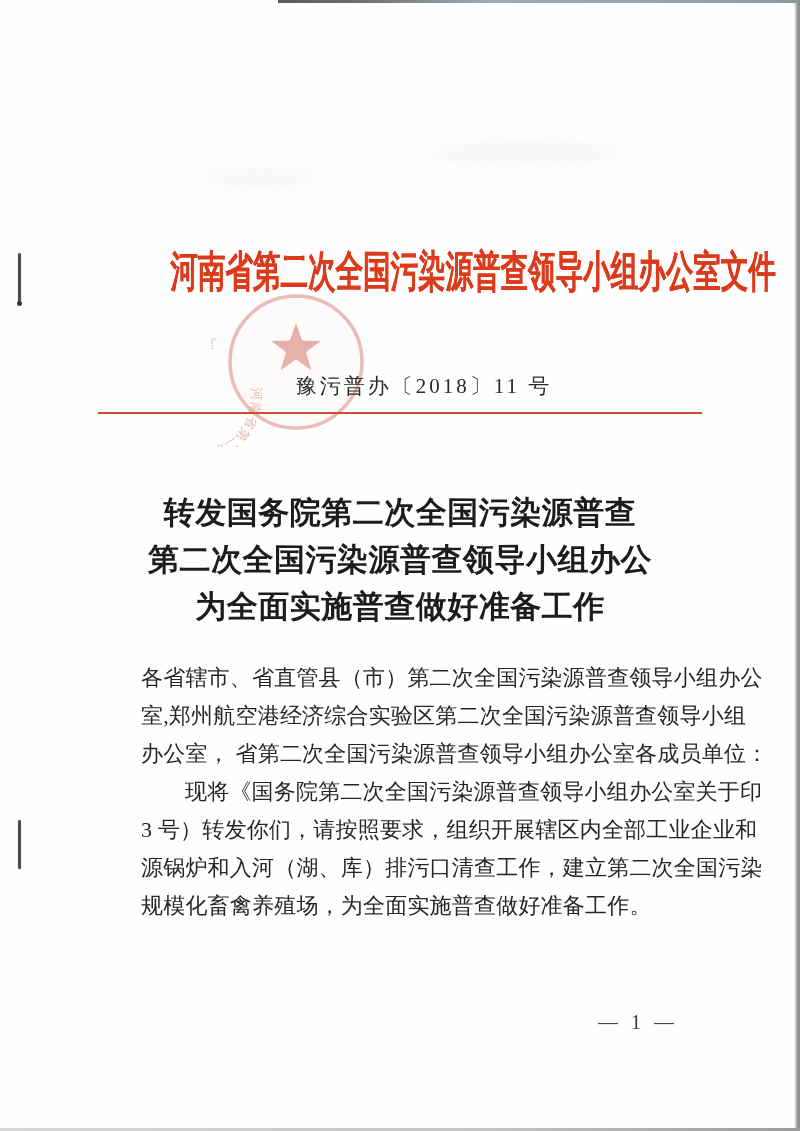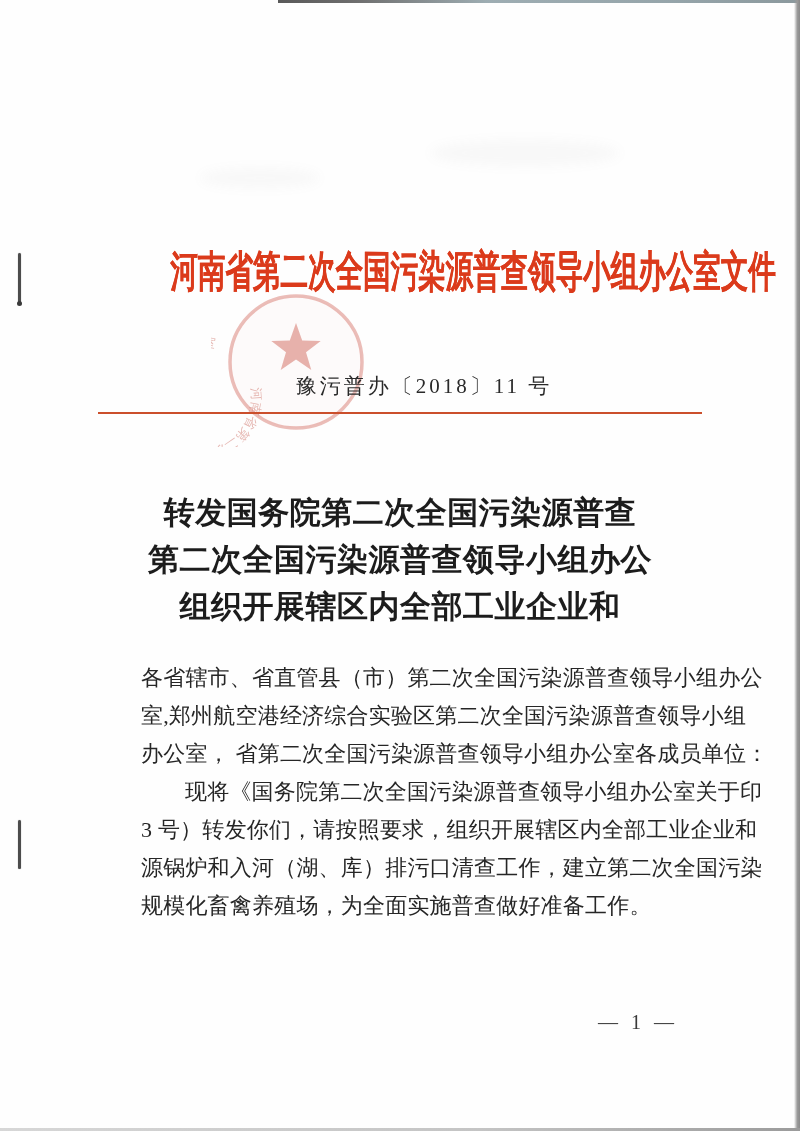--- a/index.html
+++ b/index.html
@@ -160,21 +160,21 @@
     </text>
   </svg>
 
   <div class="doc-number">豫污普办〔2018〕11 号</div>
 
   <div class="red-rule"></div>
 
   <div class="doc-title">
       <div class="tline">转发国务院第二次全国污染源普查</div>
       <div class="tline">第二次全国污染源普查领导小组办公</div>
-      <div class="tline">组织开展辖区内全部工业企业和</div>
+      <div class="tline">为全面实施普查做好准备工作</div>
     </div>
 
   <div class="text-block">
     <div class="salutation-lines">
         <div class="tline">各省辖市、省直管县（市）第二次全国污染源普查领导小组办公</div>
         <div class="tline">室,郑州航空港经济综合实验区第二次全国污染源普查领导小组</div>
         <div class="tline">办公室， 省第二次全国污染源普查领导小组办公室各成员单位：</div>
       </div>
     <div class="body-lines">
         <div class="tline">现将《国务院第二次全国污染源普查领导小组办公室关于印</div>

